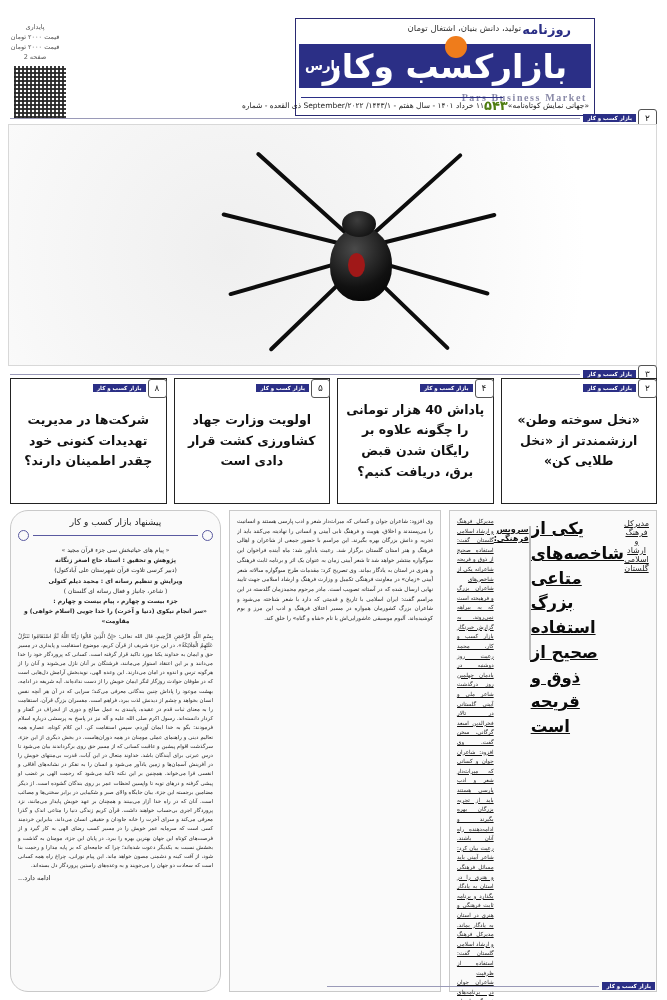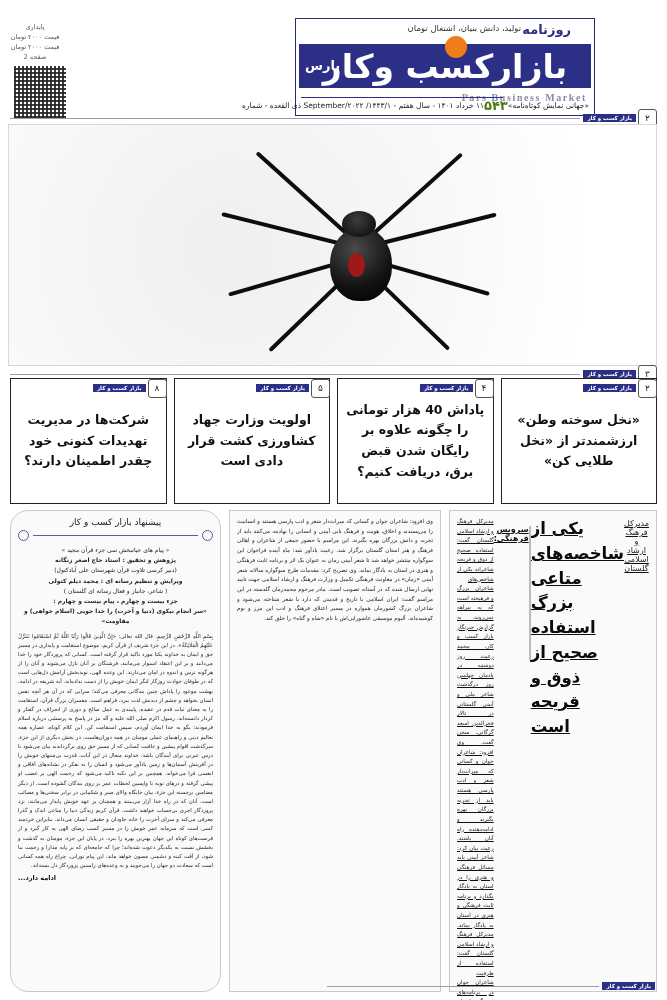--- a/index.html
+++ b/index.html
@@ -153,21 +153,21 @@
 
   
   .simorgh-head{font-size:9px;text-align:center;color:#222;margin-bottom:3px;}
   .orn{display:flex;align-items:center;gap:4px;margin-bottom:4px;}
   .orn .ring{width:9px;height:9px;border:1.5px solid #5a5aa0;border-radius:50%;flex:none;}
   .orn .bar{flex:1;height:0;border-top:1px solid #5a5aa0;}
   .simorgh-title{font-size:15px;font-weight:bold;text-align:center;margin:4px 0 6px;color:#111;}
   .meta-line{font-size:6px;line-height:1.7;text-align:center;color:#222;}
   .meta-strong{font-weight:bold;}
   .simorgh-body{font-size:5.4px;line-height:1.7;text-align:justify;color:#232323;margin-top:5px;}
-  .cont{font-size:6.5px;font-weight:bold;text-align:left;margin-top:4px;}
+  .cont{font-size:6.5px;font-weight:normal;text-align:left;margin-top:4px;}
 
   .footrib{position:absolute;bottom:8px;right:10px;width:330px;}
 </style>
 </head>
 <body>
 
 <div class="page">
 
   <div class="topbar">
 

